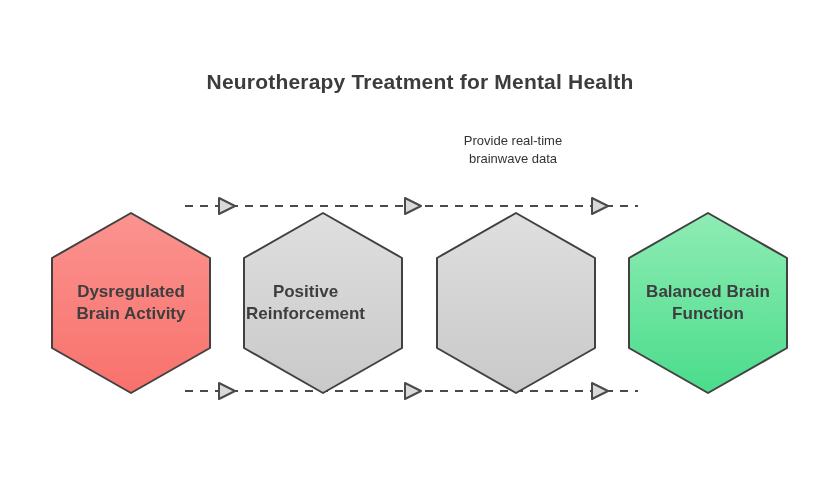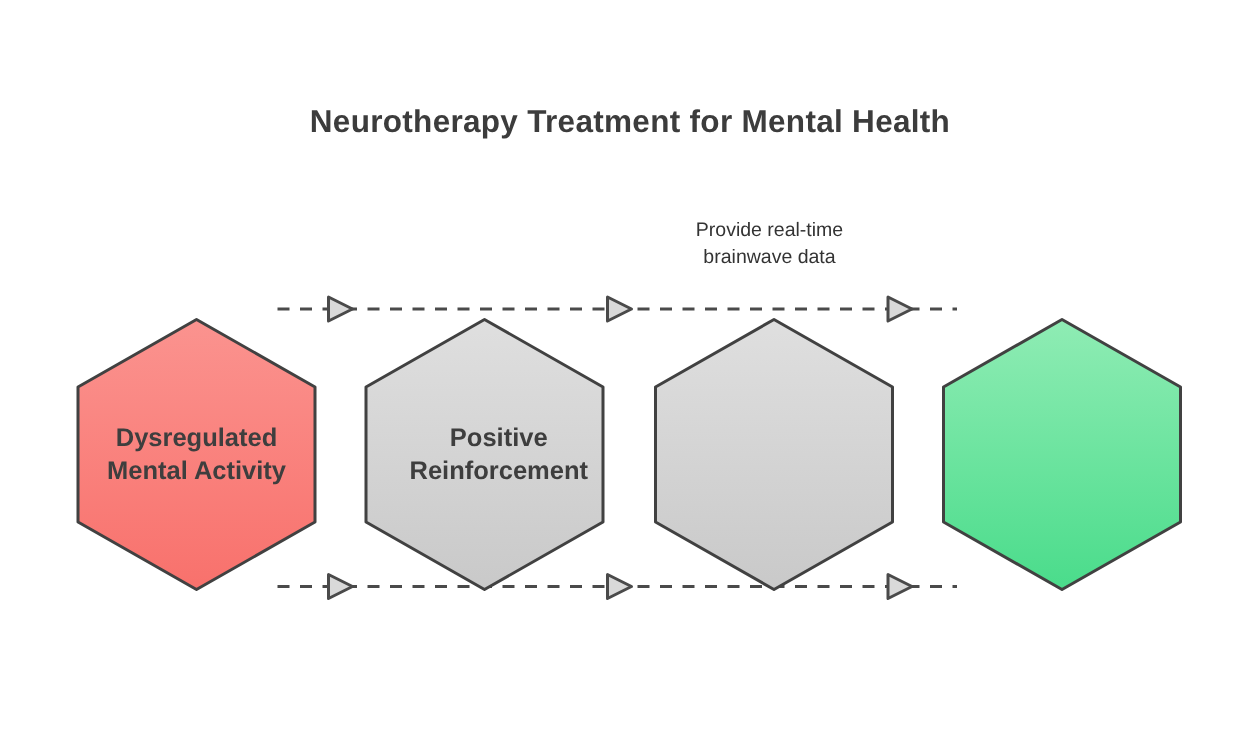--- a/index.html
+++ b/index.html
@@ -112,20 +112,22 @@
       <polygon class="arrowhead" points="592,383 608,391 592,399"></polygon>
     </g>
 
     <polygon class="hex" fill="url(#gradRed)" points="131,213 210,258 210,348 131,393 52,348 52,258"></polygon>
     <polygon class="hex" fill="url(#gradGray)" points="323,213 402,258 402,348 323,393 244,348 244,258"></polygon>
     <polygon class="hex" fill="url(#gradGray)" points="516,213 595,258 595,348 516,393 437,348 437,258"></polygon>
     <polygon class="hex" fill="url(#gradGreen)" points="708,213 787,258 787,348 708,393 629,348 629,258"></polygon>
   </svg>
 
   <div class="hex-label" style="left:63.5px">Dysregulated
-Mental Activity</div>
-  <div class="hex-label" style="left:265px">Positive
+Brain Activity</div>
+  <div class="hex-label" style="left:238px">Positive
 Reinforcement</div>
+  <div class="hex-label" style="left:640.5px">Balanced Brain
+Function</div>
 
-  <div class="flow-label" style="left:423px; top:144px">Provide real-time
+  <div class="flow-label" style="left:423px; top:132px">Provide real-time
 brainwave data</div>
 
 </div>
 
 </body></html>

